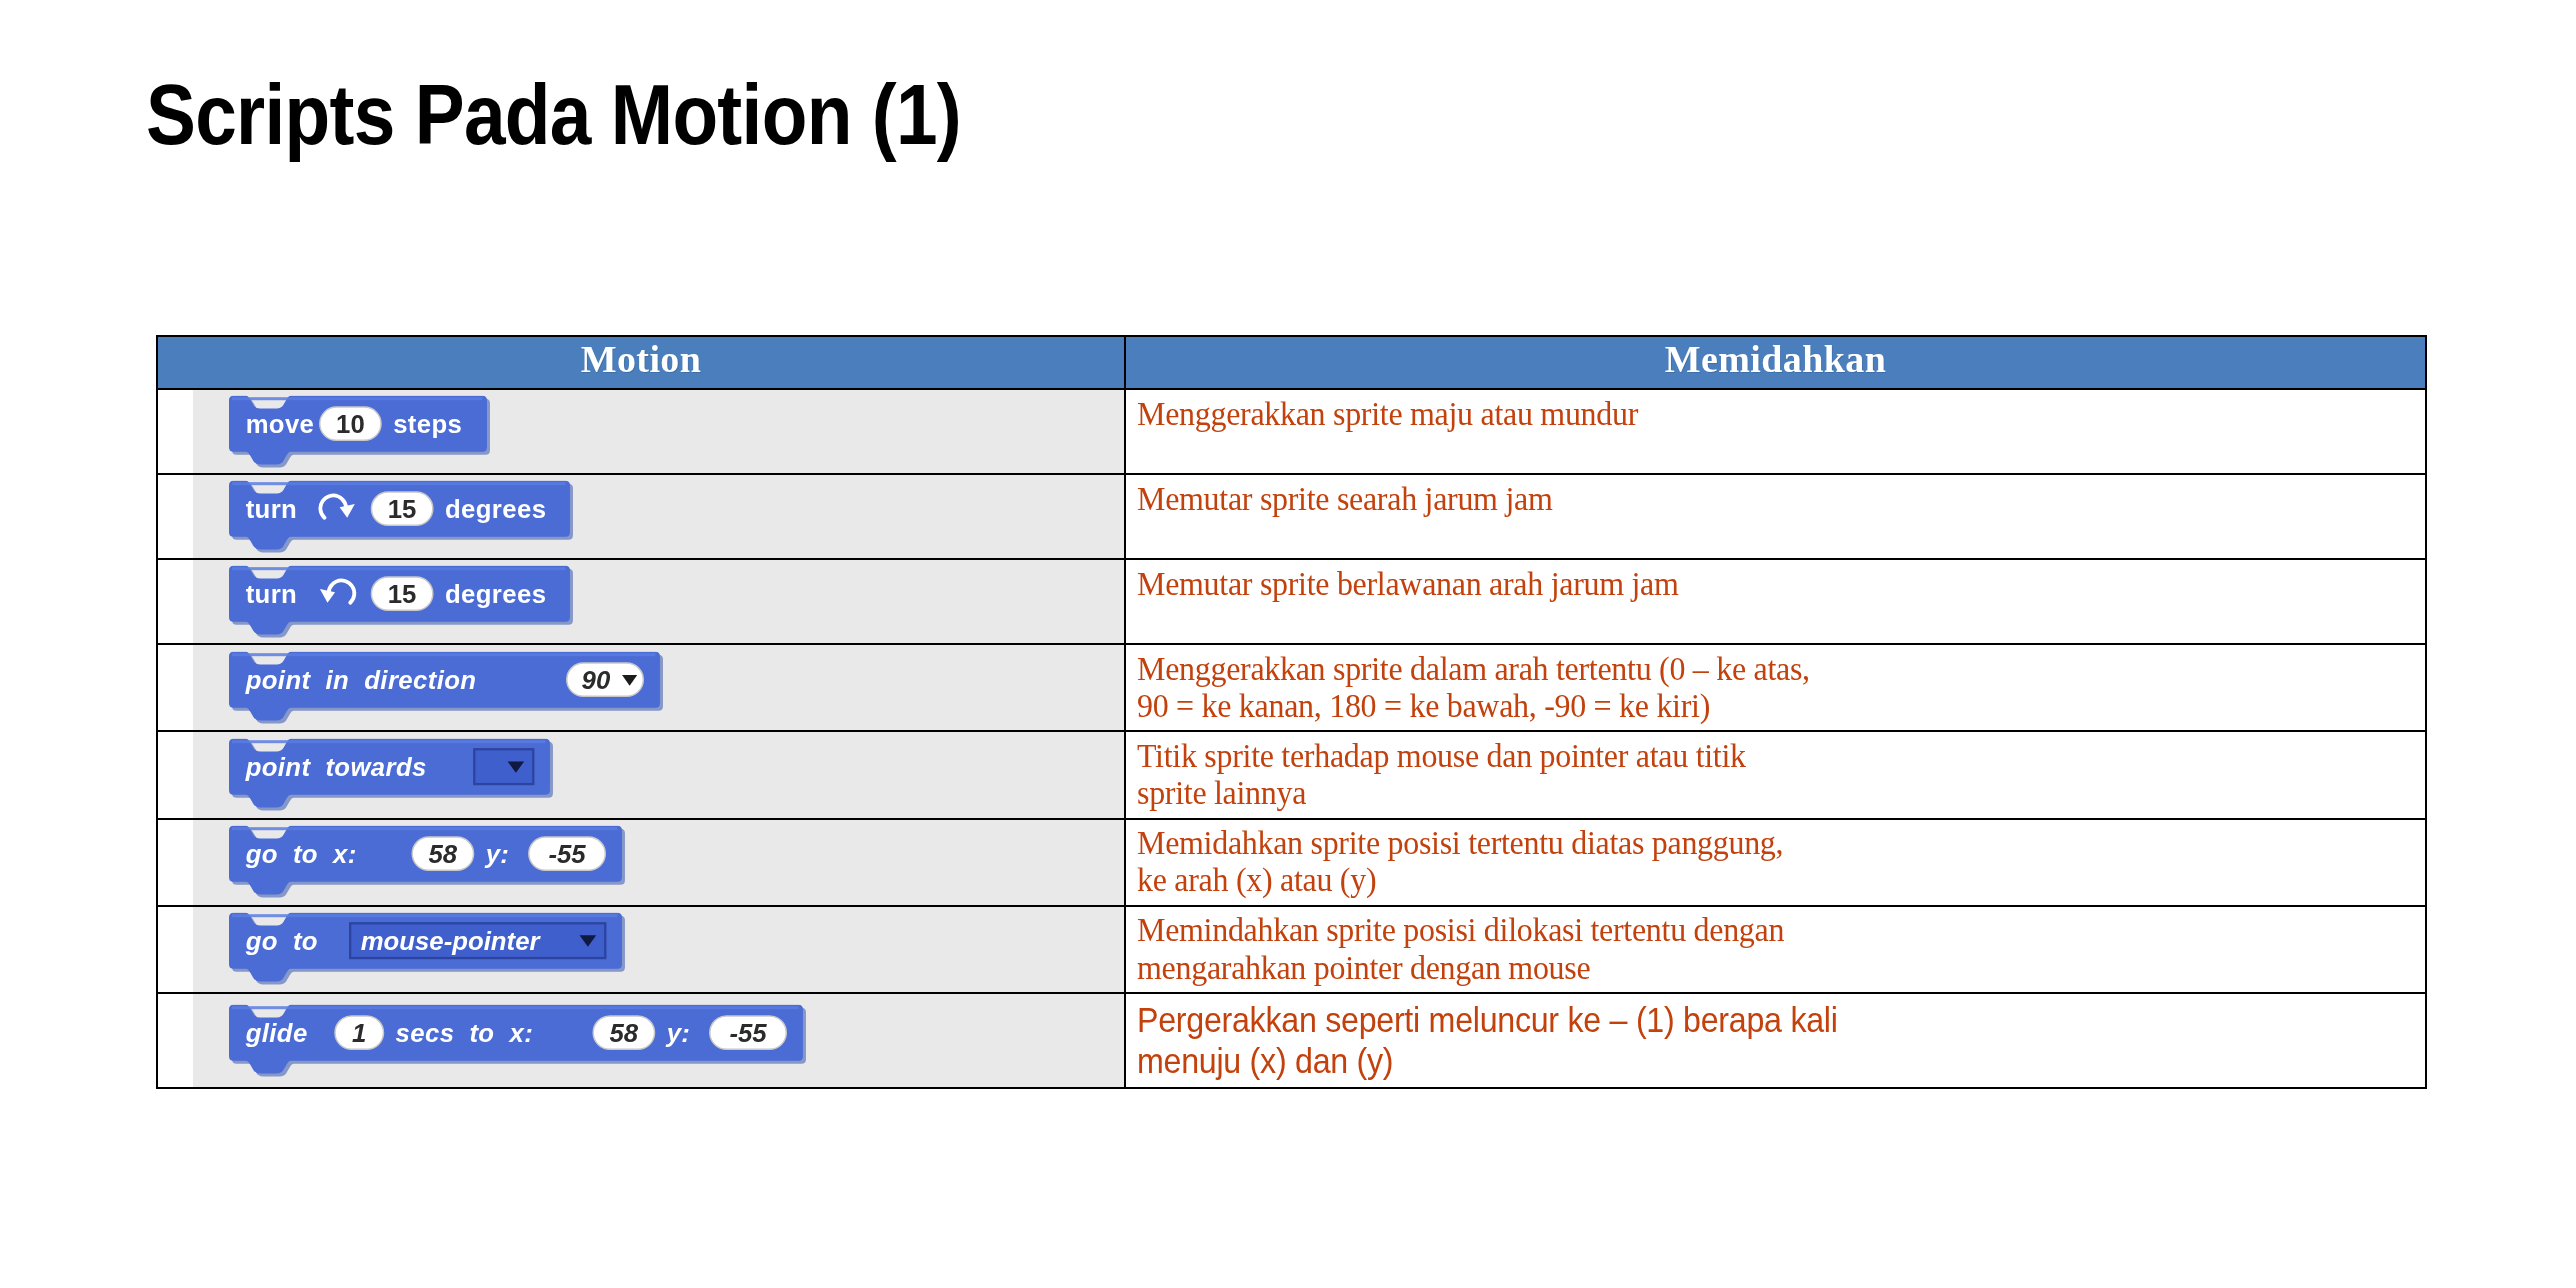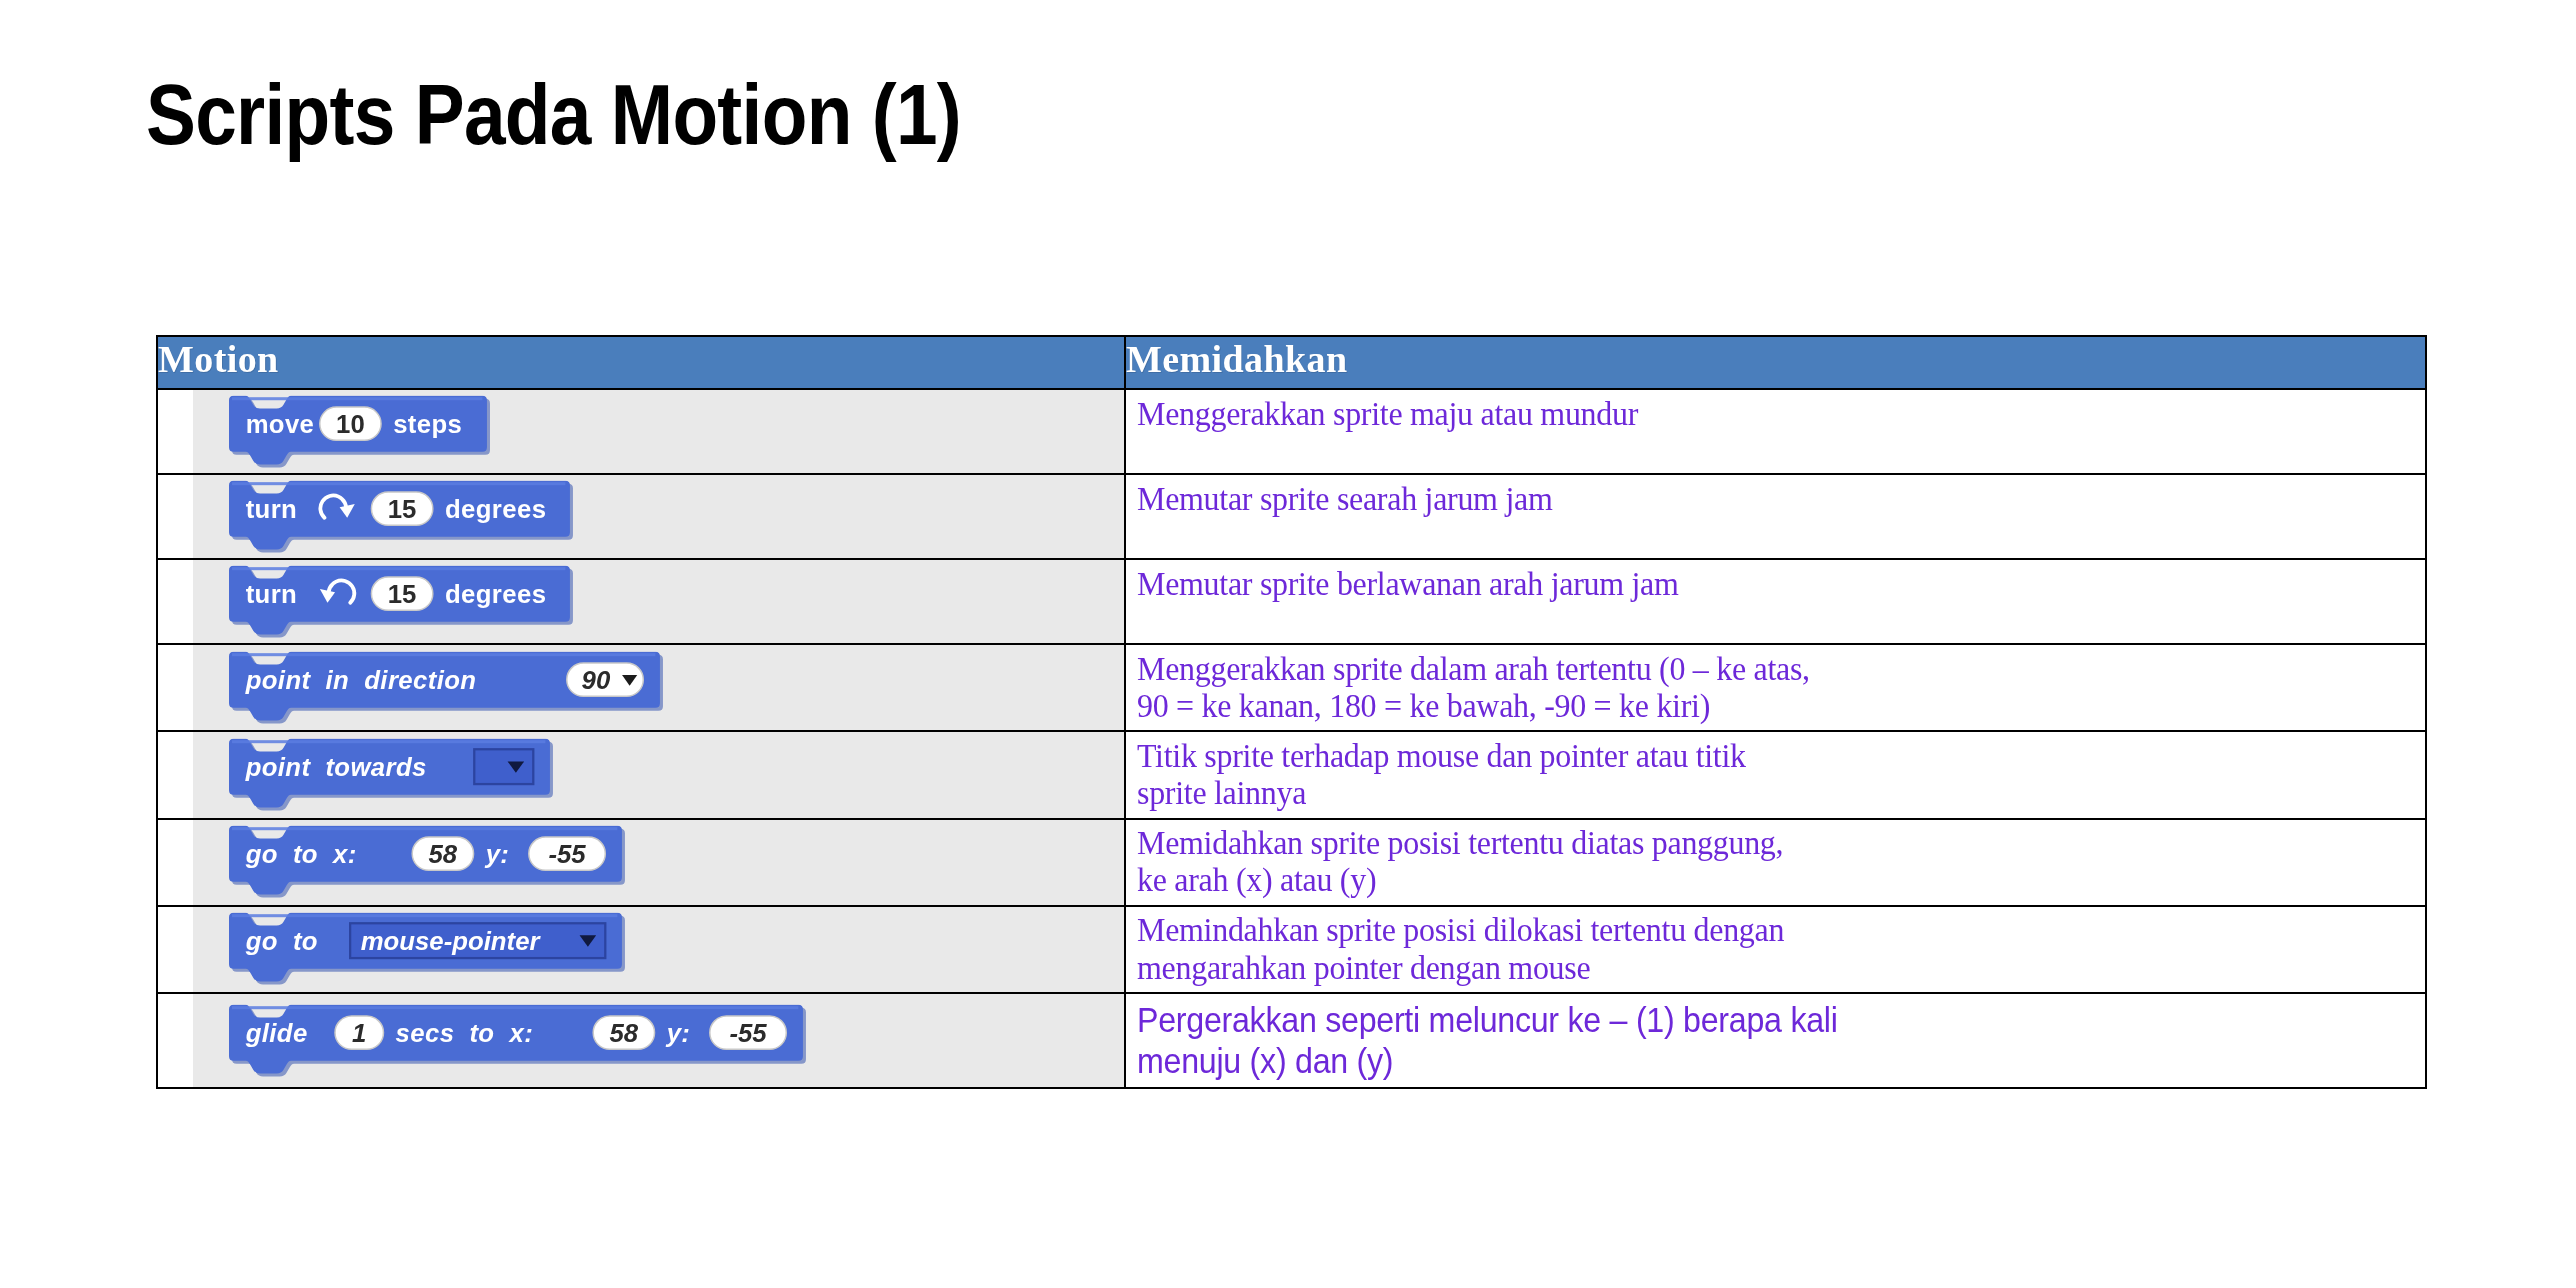--- a/index.html
+++ b/index.html
@@ -52,21 +52,21 @@
     vertical-align: top;
   }
 
   thead th {
     background: #4a7ebc;
     height: 51px;
     color: #ffffff;
     font-family: "Liberation Serif", serif;
     font-weight: bold;
     font-size: 38px;
-    text-align: left;
+    text-align: center;
     vertical-align: middle;
     padding: 0 0 0 16.7px;
     letter-spacing: 0.4px;
     text-shadow: 0.8px 0.8px 0 rgba(0,0,0,0.12);
     margin-top: 44px;
   }
 
   
   td.block-cell {
     background: #ffffff;
@@ -89,21 +89,21 @@
     padding-left: 16px;
   }
   td.block-cell .block-wrap svg { display: block; }
 
   
   tr.tall td.block-cell { height: 85px; font-style: italic; }
 
   td.desc-cell {
     background: #ffffff;
     padding: 4.5px 13.6px 6px 10.6px;
-    color: #6d28d9;
+    color: #c2410c;
     font-family: "Liberation Serif", serif;
     font-size: 34px;
     line-height: 1.10;
     letter-spacing: -0.3px;
     transform-origin: left top;
   }
   td.desc-cell .dline {
     display: block;
     white-space: nowrap;
     transform: scaleX(0.94);

